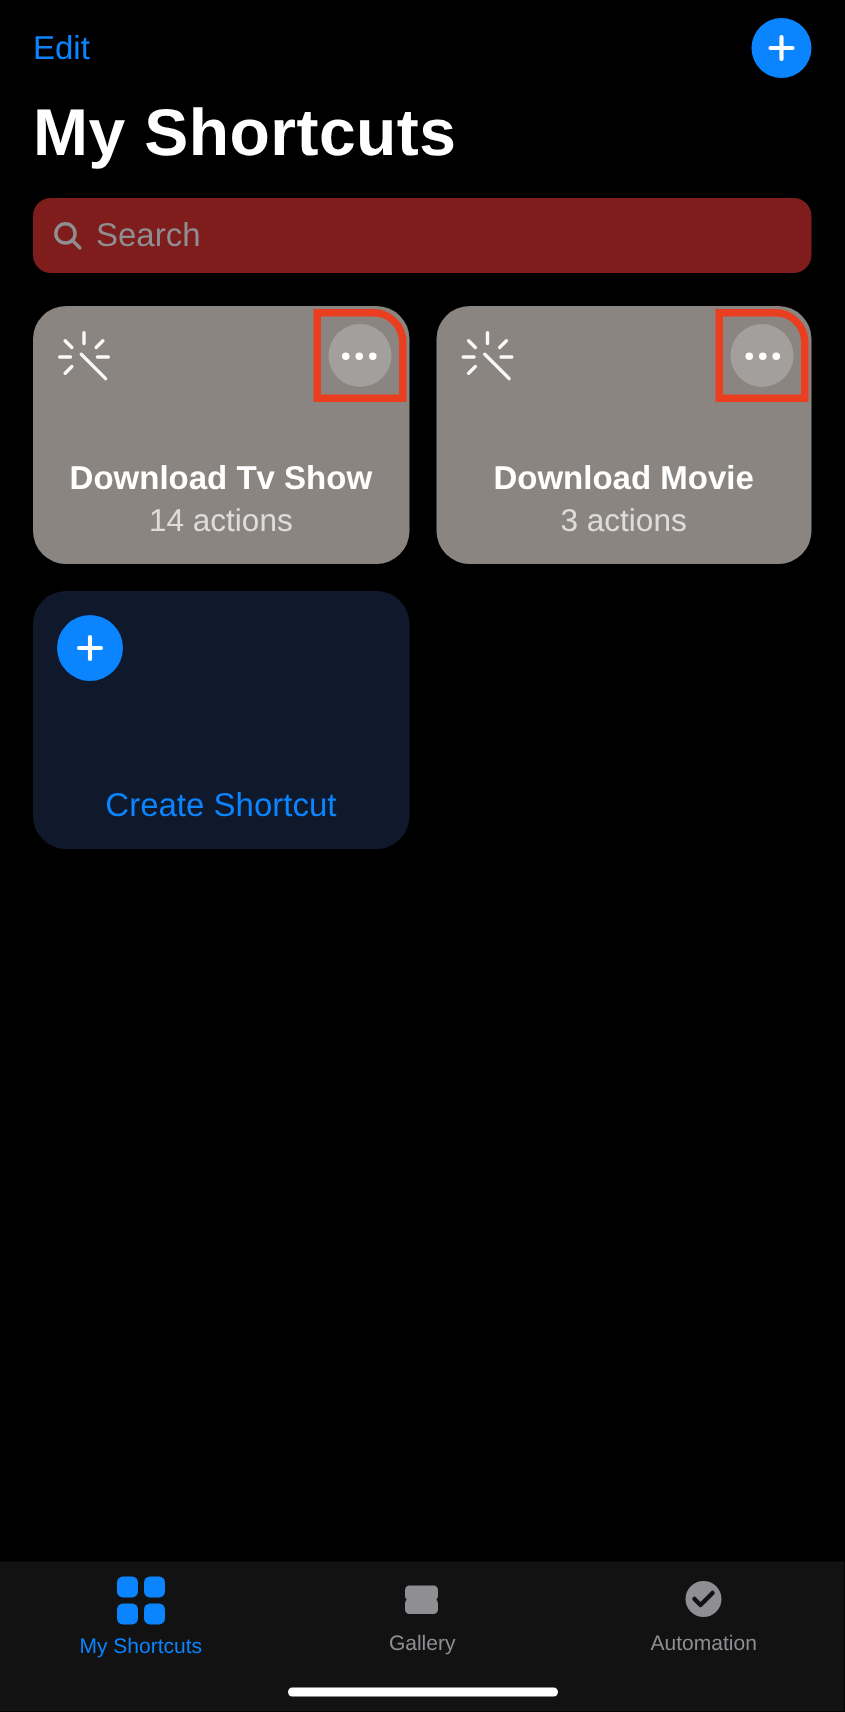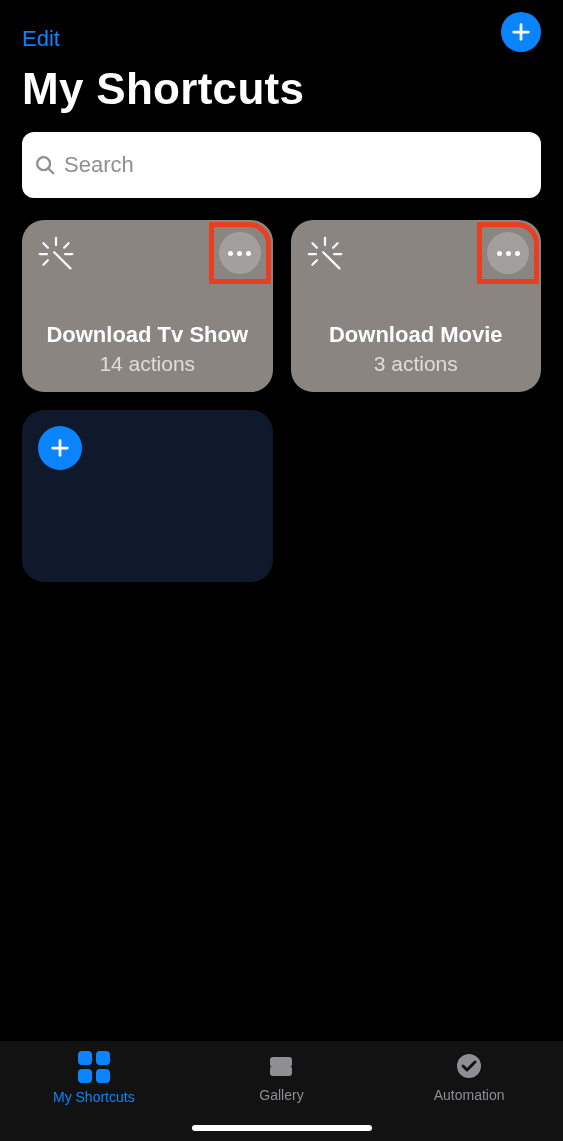--- a/index.html
+++ b/index.html
@@ -7,21 +7,21 @@
     width: 563px;
     height: 1141px;
     background: #000;
     font-family: -apple-system, "SF Pro Display", "Helvetica Neue", Arial, sans-serif;
     overflow: hidden;
     position: relative;
   }
   .top-bar {
     display: flex;
     justify-content: space-between;
-    align-items: flex-end;
+    align-items: center;
     padding: 12px 22px 8px 22px;
   }
   .edit-link {
     color: #0a84ff;
     font-size: 22px;
     font-weight: 400;
   }
   .add-btn {
     width: 40px;
     height: 40px;
@@ -34,22 +34,22 @@
   .add-btn svg { stroke: #fff; }
   .page-title {
     color: #fff;
     font-size: 44px;
     font-weight: 700;
     padding: 4px 22px 18px 22px;
     letter-spacing: 0.3px;
   }
   .search-bar {
     margin: 0 22px 22px 22px;
-    height: 66px;
-    background: #ffffff;
+    height: 50px;
+    background: #7f1d1d;
     border-radius: 12px;
     display: flex;
     align-items: center;
     padding: 0 12px;
   }
   .search-bar .ph {
     color: #8e8e93;
     font-size: 22px;
     margin-left: 8px;
   }
@@ -243,20 +243,21 @@
     </div>
   </div>
 
   <div class="card create">
     <div class="plus-circle">
       <svg width="22" height="22" viewBox="0 0 24 24" fill="none" stroke="#fff" stroke-width="3" stroke-linecap="round">
           <line x1="12" y1="4" x2="12" y2="20"></line>
           <line x1="4" y1="12" x2="20" y2="12"></line>
         </svg>
     </div>
+    <div class="create-label">Create Shortcut</div>
   </div>
 
 </div>
 
 <div class="tab-bar">
   <div class="tab active">
     <div class="grid-icon">
         <span></span>
         <span></span>
         <span></span>

